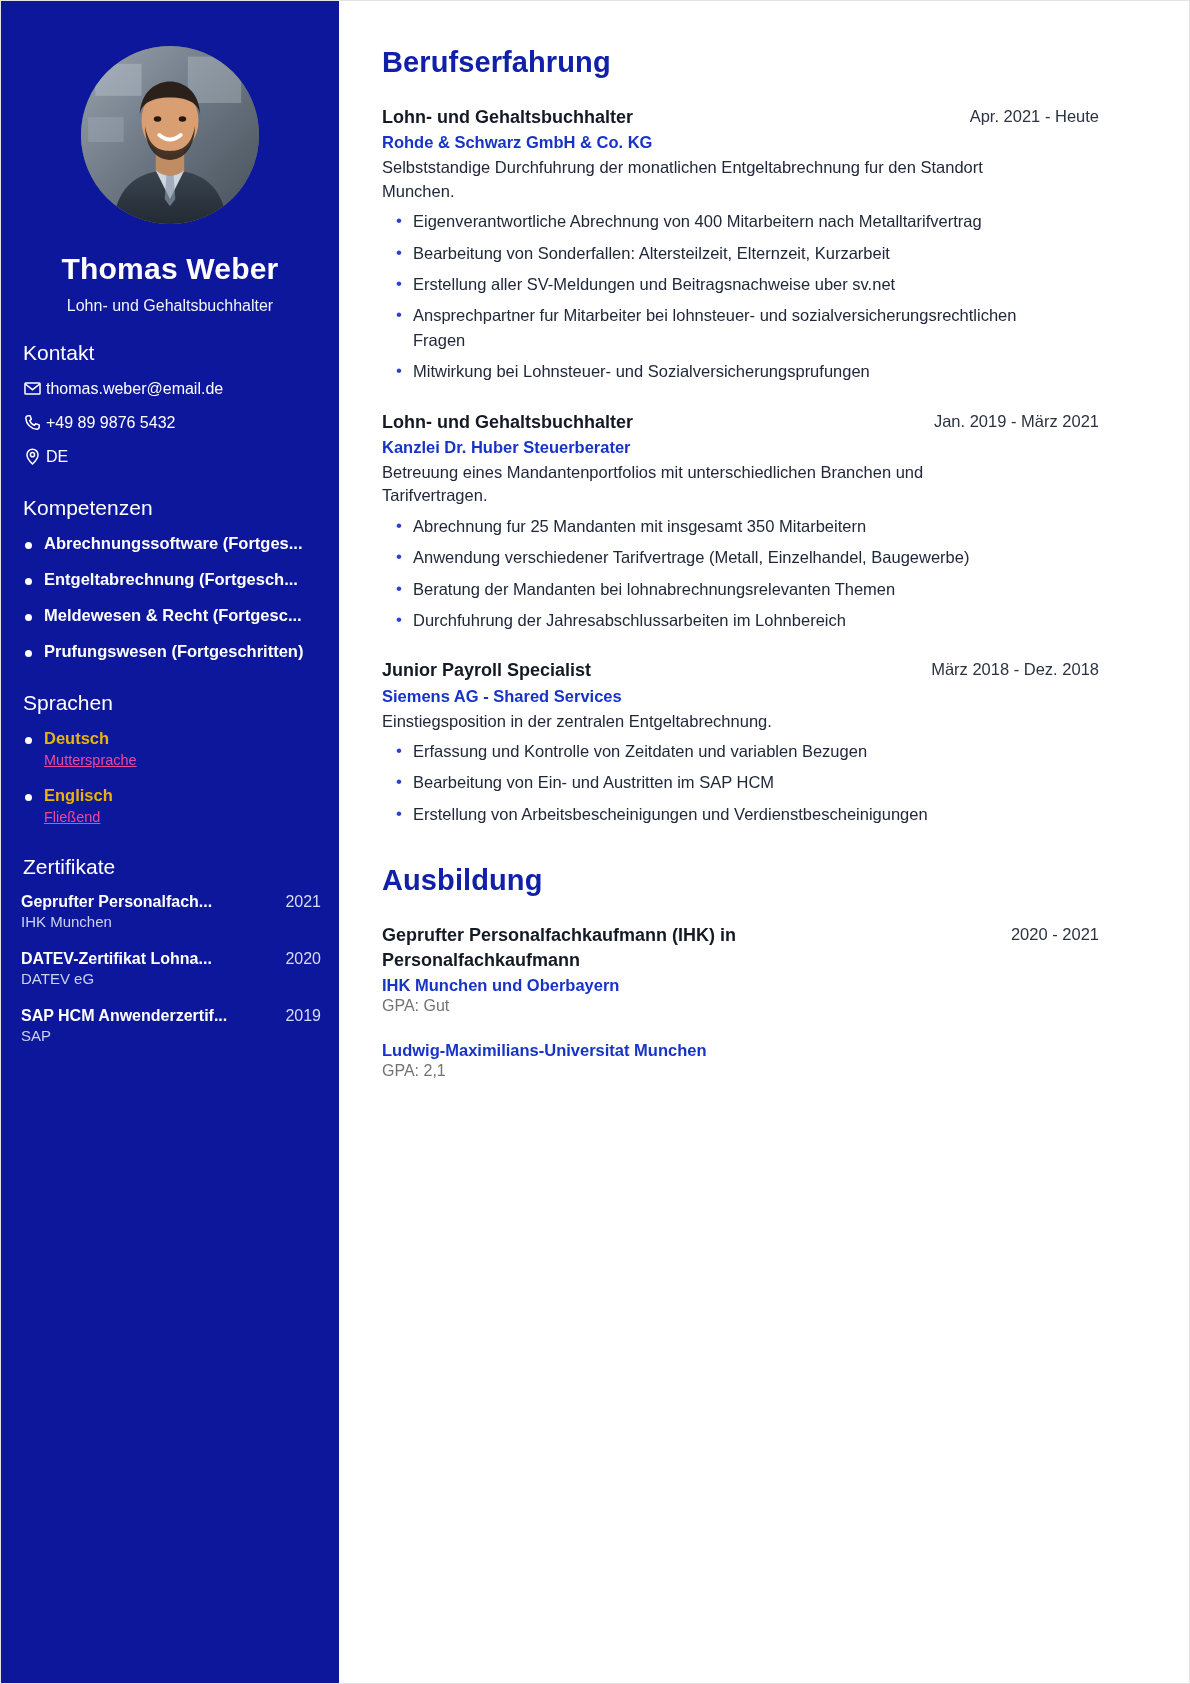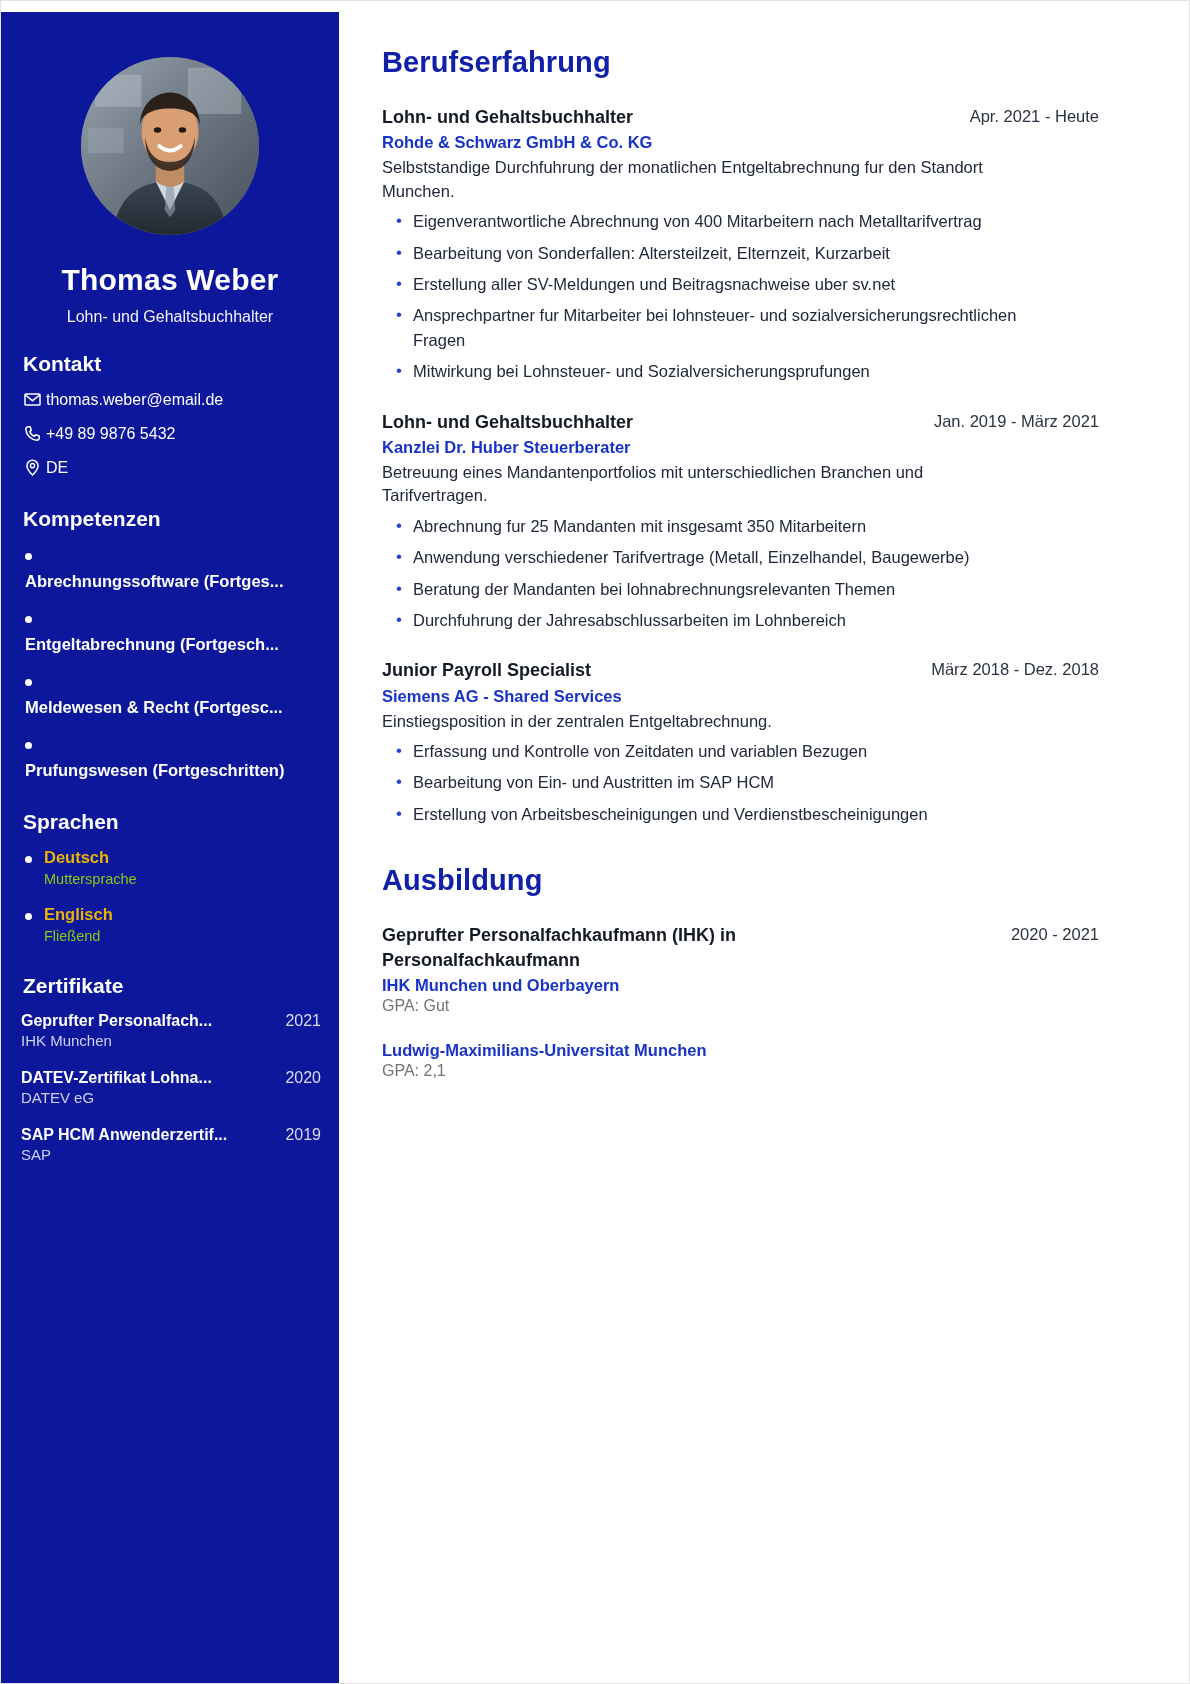--- a/index.html
+++ b/index.html
@@ -27,21 +27,21 @@
     position: absolute;
     inset: 0;
     border: 1px solid #e3e3e3;
     pointer-events: none;
   }
 
   
   .sidebar {
     position: absolute;
     left: 1px;
-    top: 12px;
+    top: 1px;
     bottom: 1px;
     width: 338px;
     background: #0d179b;
     color: #ffffff;
     box-sizing: border-box;
     padding: 0 18px;
   }
 
   .avatar-wrap {
     display: flex;
@@ -69,21 +69,21 @@
   .person-role {
     text-align: center;
     font-size: 16px;
     font-weight: normal;
     margin-top: 11px;
     color: #f2f3fb;
   }
 
   .side-heading {
     font-size: 21px;
-    font-weight: bold;
+    font-weight: normal;
     color: #ffffff;
     margin: 26px 0 14px 4px;
   }
   .side-heading.tight { margin-top: 30px; }
 
   .contact-row {
     display: flex;
     align-items: center;
     gap: 4px;
     margin-bottom: 15px;
@@ -105,21 +105,20 @@
     display: flex;
     align-items: flex-start;
     gap: 12px;
     font-size: 16.5px;
     font-weight: bold;
     color: #ffffff;
     margin-bottom: 17px;
     padding-left: 6px;
     white-space: nowrap;
     overflow: hidden;
-    flex-direction: column;
   }
   .dot {
     width: 7px;
     height: 7px;
     border-radius: 50%;
     background: #ffffff;
     flex: 0 0 7px;
     margin-top: 8px;
   }
 
@@ -127,23 +126,24 @@
   .lang-name {
     display: flex;
     align-items: flex-start;
     gap: 12px;
     font-size: 16.5px;
     font-weight: bold;
     color: #eab308;
   }
   .lang-level {
     font-size: 14.5px;
-    color: #84cc16;
+    color: #ec4899;
     margin-top: 4px;
     margin-left: 19px;
+    text-decoration: underline;
   }
 
   .cert-block { margin-bottom: 20px; padding-left: 2px; }
   .cert-top {
     display: flex;
     justify-content: space-between;
     align-items: baseline;
     gap: 0;
   }
   .cert-name {

